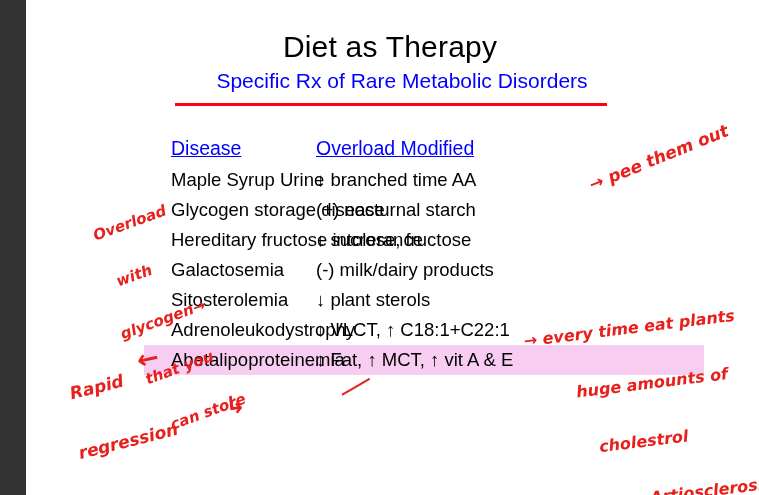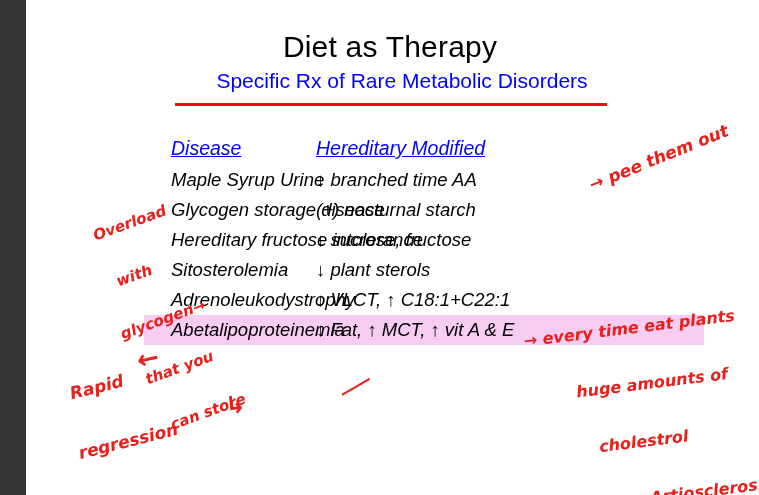--- a/index.html
+++ b/index.html
@@ -81,21 +81,20 @@
     height: 30px;
     line-height: 30px;
     white-space: nowrap;
   }
   .drow .c-disease,
   .drow .c-component {
     display: inline-block;
     font-size: 18.5px;
     color: #000000;
     vertical-align: top;
-    font-style: italic;
   }
   .drow .c-disease { width: 172px; padding-left: 27px; box-sizing: border-box; }
   .drow .c-component { }
   .header-row { height: 34px; line-height: 34px; }
   .header-row .c-disease,
   .header-row .c-component {
     color: #0000ff;
     text-decoration: underline;
     font-size: 19.5px;
   }
@@ -185,36 +184,39 @@
 
     <div class="slide-title">Diet as Therapy</div>
 
     <div class="slide-subtitle">Specific Rx of Rare Metabolic Disorders</div>
 
     <div class="title-rule"></div>
 
     <div class="dtable">
 
       <div class="drow header-row">
-        <span class="c-disease">Disease</span><span class="c-component">Hereditary Modified</span>
+        <span class="c-disease">Disease</span><span class="c-component">Overload Modified</span>
       </div>
 
 
       <div class="drow">
         <span class="c-disease">Maple Syrup Urine</span><span class="c-component">↓ branched time AA</span>
       </div>
 
       <div class="drow">
         <span class="c-disease">Glycogen storage disease</span><span class="c-component">(+) nocturnal starch</span>
       </div>
 
       <div class="drow">
         <span class="c-disease">Hereditary fructose intolerance</span><span class="c-component">↓ sucrose, fructose</span>
       </div>
 
+      <div class="drow">
+        <span class="c-disease">Galactosemia</span><span class="c-component">(-) milk/dairy products</span>
+      </div>
 
       <div class="drow">
         <span class="c-disease">Sitosterolemia</span><span class="c-component">↓ plant sterols</span>
       </div>
 
       <div class="drow">
         <span class="c-disease">Adrenoleukodystrophy</span><span class="c-component">↓ VLCT, ↑ C18:1+C22:1</span>
       </div>
 
       <div class="drow row-highlight">

